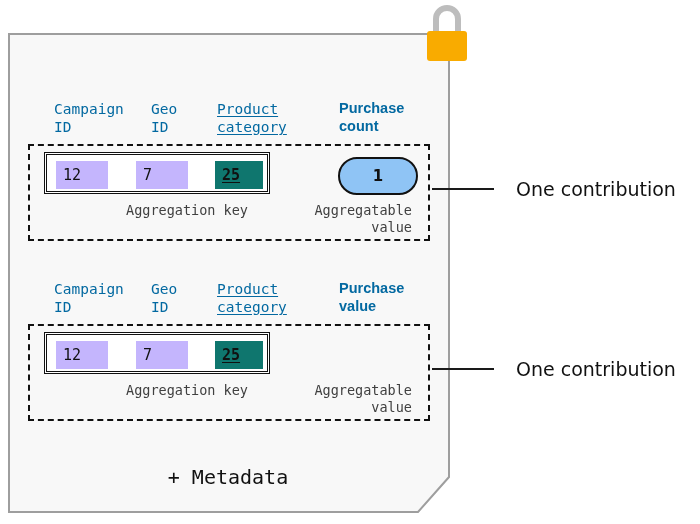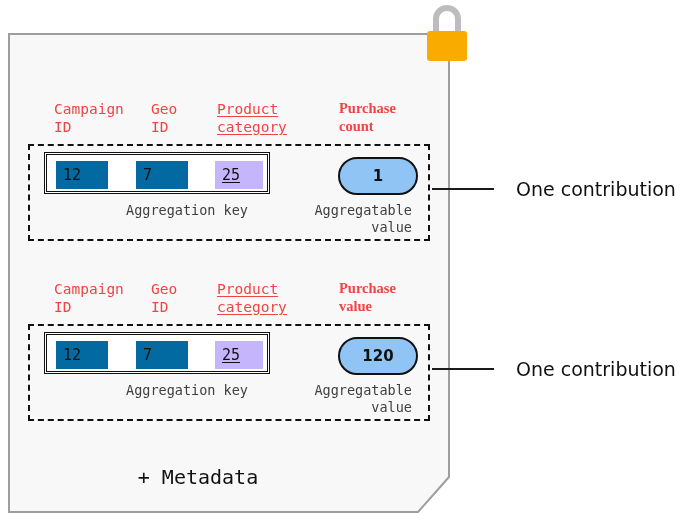--- a/index.html
+++ b/index.html
@@ -59,27 +59,27 @@
 
   
   .header-row {
     position: relative;
     height: 52px;
   }
   .col-header {
     position: absolute;
     font-size: 14.5px;
     line-height: 18px;
-    color: #ef4444;
+    color: #0369a1;
     white-space: pre-line;
   }
   .col-header.mono   { font-family: "DejaVu Sans Mono", "Liberation Mono", monospace; }
   .col-header.underlined { text-decoration: underline; text-underline-offset: 2px; }
   .col-header.bold-sans {
-    font-family: Liberation Serif, serif;
+    font-family: Liberation Sans, sans-serif;
     font-weight: bold;
     font-size: 14.5px;
     line-height: 18px;
   }
   .hdr-campaign { left: 26px;  top: 8px; }
   .hdr-geo      { left: 123px; top: 8px; }
   .hdr-product  { left: 189px; top: 8px; }
   .hdr-metric   { left: 311px; top: 7px; }
 
   
@@ -106,22 +106,22 @@
     top: 6px;
     height: 28px;
     display: flex;
     align-items: center;
     padding-left: 7px;
     box-sizing: border-box;
     font-family: "DejaVu Sans Mono", "Liberation Mono", monospace;
     font-size: 15px;
     color: #111111;
   }
-  .key-chip.green  { background: #0369a1; }
-  .key-chip.yellow { background: #c4b5fd; }
+  .key-chip.green  { background: #c4b5fd; }
+  .key-chip.yellow { background: #0f766e; font-weight: bold; }
   .key-chip.underlined span {
     text-decoration: underline;
     text-underline-offset: 2px;
   }
   .chip-0 { left: 9px;   width: 52px; }
   .chip-1 { left: 89px;  width: 52px; }
   .chip-2 { left: 168px; width: 48px; }
 
   
   .value-oval {
@@ -187,20 +187,21 @@
   
   #metadata-label {
     position: absolute;
     left: 8px;
     top: 465px;
     width: 380px;
     text-align: center;
     font-family: "DejaVu Sans Mono", "Liberation Mono", monospace;
     font-size: 20px;
     color: #111111;
+    padding-left: 30px;
   }
 </style>
 </head>
 <body>
 
 <div id="payload-panel"></div>
 <div id="payload-panel-border">
   <svg width="442" height="480" viewBox="0 0 442 480" xmlns="http://www.w3.org/2000/svg">
     <path d="M1 1 L441 1 L441 444 L410 479 L1 479 Z" fill="none" stroke="#9e9e9e" stroke-width="2"></path>
   </svg>
@@ -268,21 +269,20 @@
         <span>12</span>
       </div>
       <div class="key-chip green chip-1">
         <span>7</span>
       </div>
       <div class="key-chip yellow underlined chip-2">
         <span>25</span>
       </div>
     </div>
 
-    <div class="value-oval">120</div>
 
     <div class="caption caption-key">Aggregation key</div>
     <div class="caption caption-value">Aggregatable
 value</div>
   </div>
 </div>
 
 <div class="callout" id="callout-1">
   <div class="callout-line"></div>
   <div class="callout-label">One contribution</div>

